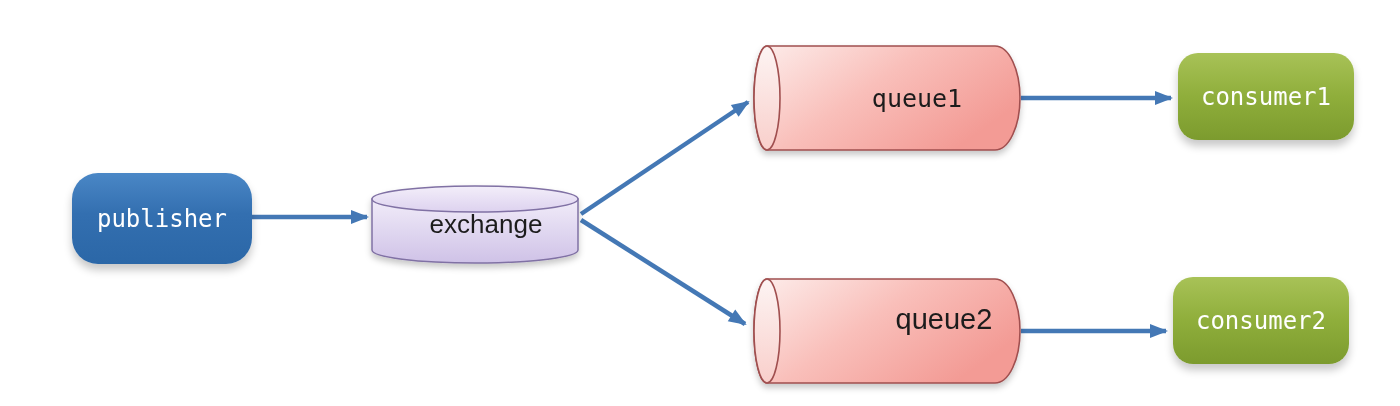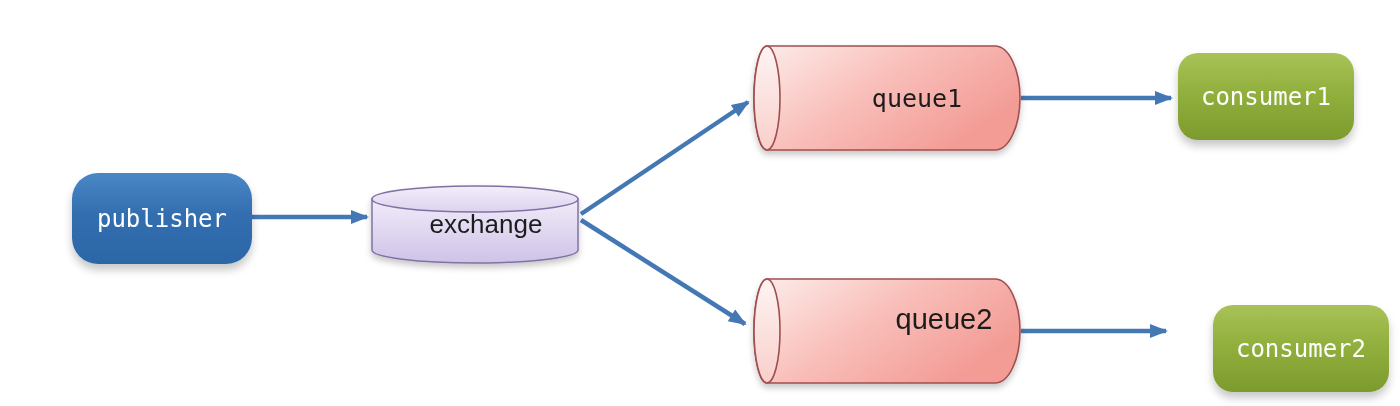--- a/index.html
+++ b/index.html
@@ -22,21 +22,21 @@
     font-size:24px;
     margin-left:47px;
   }
   .consumer-box {
     width:176px; height:87px; border-radius:20px;
     background:linear-gradient(180deg,#a8c257 0%,#8fae3b 50%,#7c9b2e 100%);
     box-shadow:0 6px 9px rgba(0,0,0,0.22);
     font-size:24px;
   }
   .consumer-box.c1 { left:1178px; top:53px;  position:absolute; }
-  .consumer-box.c2 { left:1173px; top:305px; position:absolute;margin-left:40px; }
+  .consumer-box.c2 { left:1173px; top:277px; position:absolute; }
 
   
   .cyl-label {
     position:absolute; display:flex; align-items:center; justify-content:center;
     color:#1c1c1c; pointer-events:none;margin-left:28px;
   }
   .exchange-label {
     left:372px; top:196px; width:172px; height:56px;
     font-family:"Liberation Sans", sans-serif; font-size:26px;
   }

